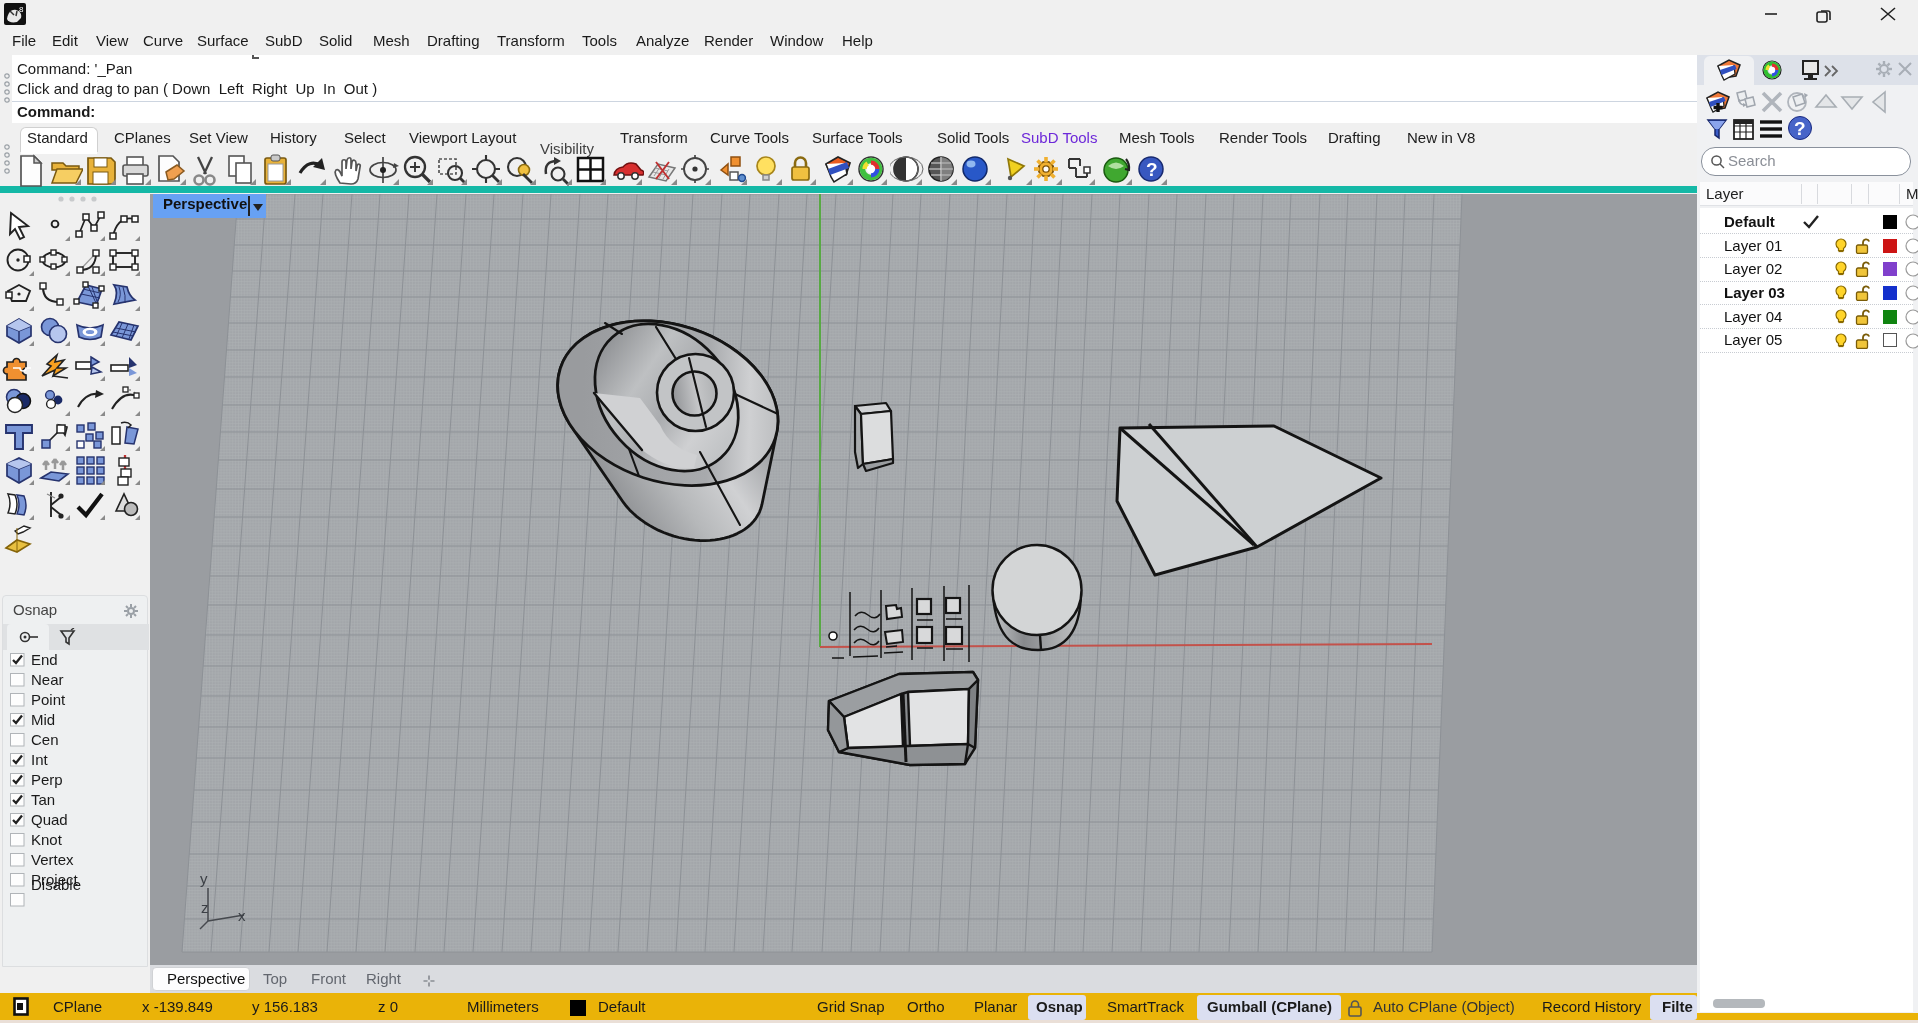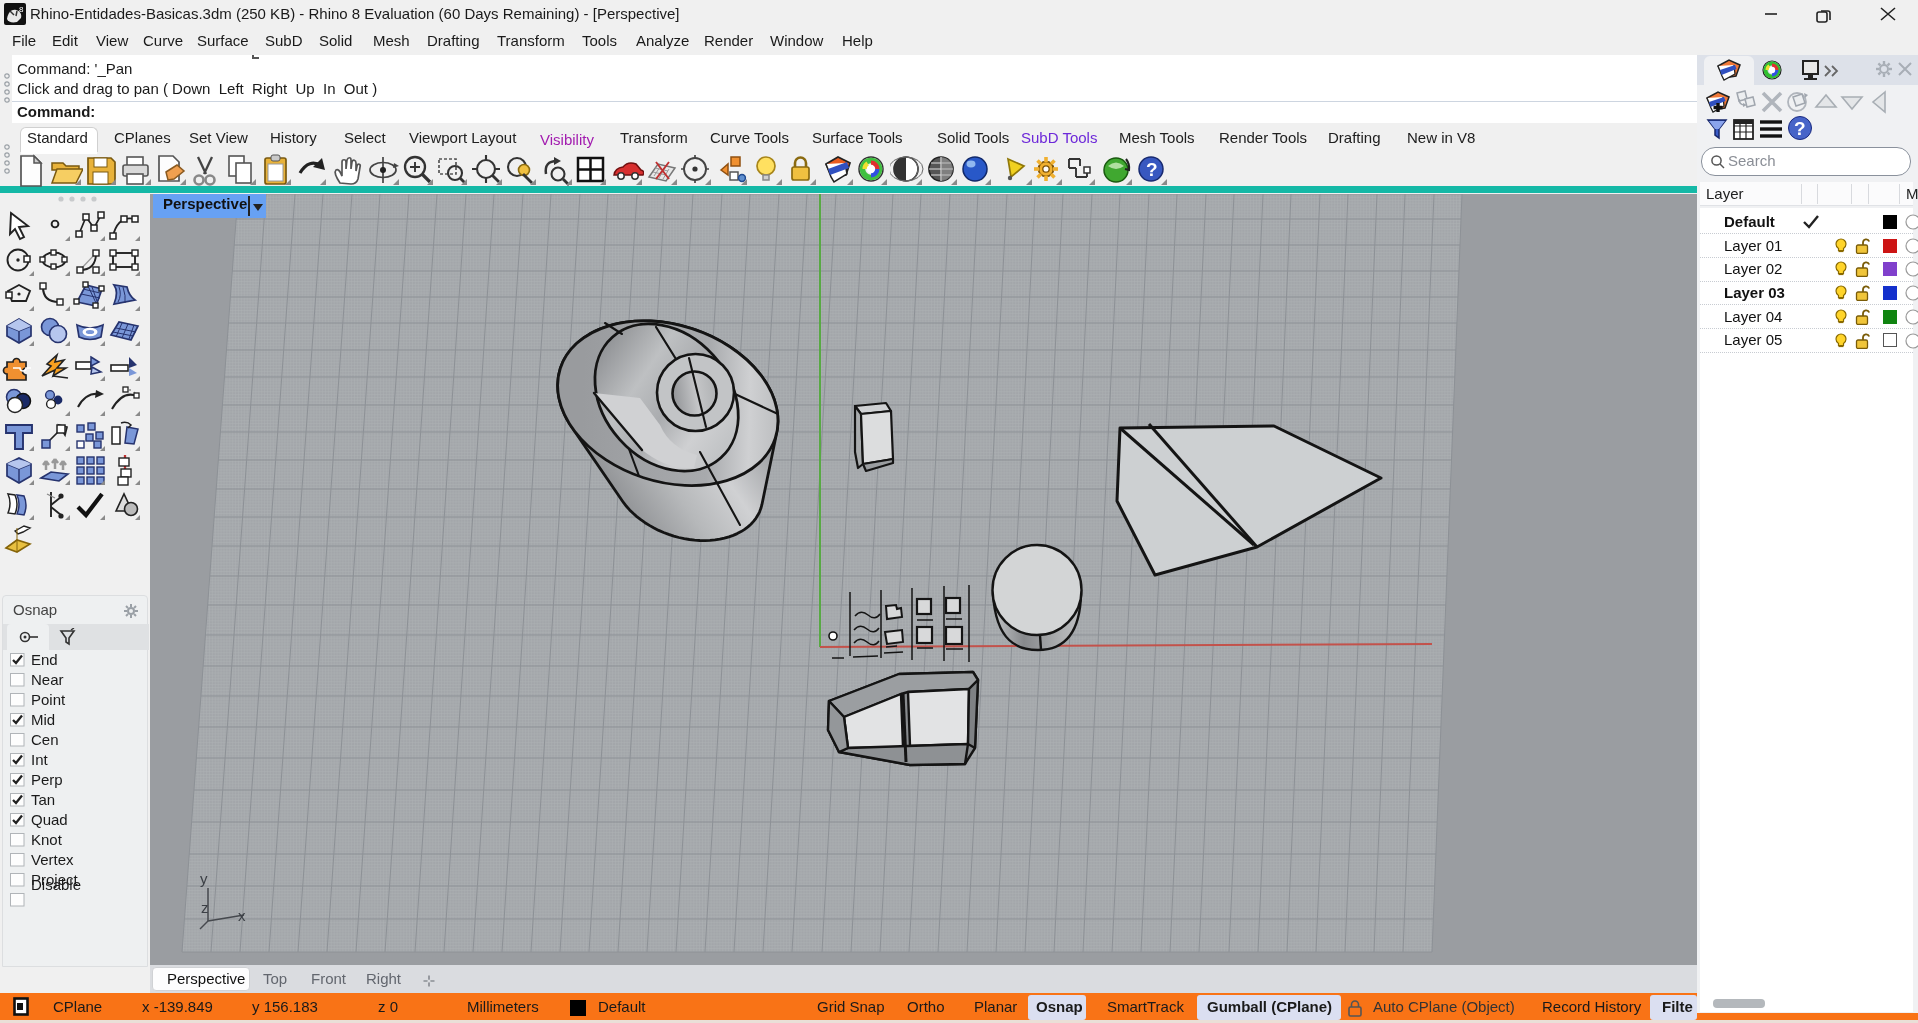--- a/index.html
+++ b/index.html
@@ -4,21 +4,20 @@
 body{width:1918px;height:1023px;overflow:hidden;font-family:"Liberation Sans",sans-serif;background:#f0f0f0;position:relative;font-size:15px;color:#1a1a1a}
 .abs{position:absolute}
 </style></head><body>
 <div class="abs" style="left:0;top:0;width:1918px;height:28px;background:#f0f0f0">
 <svg class="abs" style="left:4px;top:3px" width="22" height="22">
       <rect width="22" height="22" rx="2" fill="#111"></rect>
       <path d="M3 16 C4 9 8 6 12 7 C16 8 18 11 17 15 L13 19 C8 20 4 19 3 16Z" fill="#e8e8e8"></path>
       <path d="M6 8 L10 12 M13 8 L12 13" stroke="#333" stroke-width="1.5"></path>
       <text x="15" y="9" font-size="8" fill="#fff">8</text>
     </svg>
-<span class="abs" style="left:30px;top:5px">Rhino-Entidades-Basicas.3dm (250 KB) - Rhino 8 Evaluation (60 Days Remaining) - [Perspective]</span>
 <svg class="abs" style="left:1758px;top:5px" width="150" height="18">
 <line x1="7" y1="9" x2="19" y2="9" stroke="#222" stroke-width="1.6"></line>
 <path d="M63 6 h7 a2 2 0 0 1 2 2 v7" fill="none" stroke="#222" stroke-width="1.6"></path>
 <rect x="59" y="7" width="10" height="10" rx="2" fill="#f0f0f0" stroke="#222" stroke-width="1.6"></rect>
 <path d="M123 3 L137 15 M137 3 L123 15" stroke="#222" stroke-width="1.6"></path>
 </svg>
   </div>
 <div class="abs" style="left:0;top:28px;width:1918px;height:27px;background:#f0f0f0">
     <span class="abs" style="left:12px;top:4px">File</span>
     <span class="abs" style="left:52px;top:4px">Edit</span>
@@ -53,21 +52,21 @@
 <div class="abs" style="left:17px;top:48px;font-weight:bold">Command:</div>
 </div>
 <div class="abs" style="left:0;top:126px;width:1697px;height:67px;background:#f0f0f0;border-bottom:7px solid #14b8a6">
     <div class="abs" style="left:20px;top:1px;width:78px;height:25px;background:#fff;border:1px solid #d0d0d0;border-bottom:none;border-radius:6px 6px 0 0"></div>
     <span class="abs" style="left:27px;top:3px;color:#202020">Standard</span>
     <span class="abs" style="left:114px;top:3px;color:#202020">CPlanes</span>
     <span class="abs" style="left:189px;top:3px;color:#202020">Set View</span>
     <span class="abs" style="left:270px;top:3px;color:#202020">History</span>
     <span class="abs" style="left:344px;top:3px;color:#202020">Select</span>
     <span class="abs" style="left:409px;top:3px;color:#202020">Viewport Layout</span>
-    <span class="abs" style="left:540px;top:5px;color:#a21caf">Visibility</span>
+    <span class="abs" style="left:540px;top:14px;color:#404040">Visibility</span>
     <span class="abs" style="left:620px;top:3px;color:#202020">Transform</span>
     <span class="abs" style="left:710px;top:3px;color:#202020">Curve Tools</span>
     <span class="abs" style="left:812px;top:3px;color:#202020">Surface Tools</span>
     <span class="abs" style="left:937px;top:3px;color:#202020">Solid Tools</span>
     <span class="abs" style="left:1021px;top:3px;color:#6d28d9">SubD Tools</span>
     <span class="abs" style="left:1119px;top:3px;color:#202020">Mesh Tools</span>
     <span class="abs" style="left:1219px;top:3px;color:#202020">Render Tools</span>
     <span class="abs" style="left:1328px;top:3px;color:#202020">Drafting</span>
     <span class="abs" style="left:1407px;top:3px;color:#202020">New in V8</span>
     <svg class="abs" style="left:3px;top:18px" width="8" height="36">
@@ -770,21 +769,21 @@
 <div class="abs" style="left:2px;top:2px;width:98px;height:24px;background:#fdfdfe;border-radius:4px;border:1px solid #d0d2d5"></div>
 <span class="abs" style="left:17px;top:5px;color:#111">Perspective</span>
 <span class="abs" style="left:113px;top:5px;color:#62666e">Top</span>
 <span class="abs" style="left:161px;top:5px;color:#62666e">Front</span>
 <span class="abs" style="left:216px;top:5px;color:#62666e">Right</span>
 <svg class="abs" style="left:272px;top:9px" width="14" height="14">
       <path d="M7 1.5 V12.5 M1.5 7 H12.5" stroke="#8a8e94" stroke-width="1.7"></path>
       <circle cx="7" cy="7" r="1.6" fill="#dadce0"></circle>
     </svg>
 </div>
-<div class="abs" style="left:0;top:993px;width:1918px;height:27px;background:#f97316">
+<div class="abs" style="left:0;top:993px;width:1918px;height:27px;background:#eab308">
 <svg class="abs" style="left:13px;top:4px" width="18" height="20">
       <rect x="1.5" y="1.5" width="13" height="16" fill="#fff" stroke="#111" stroke-width="2.6"></rect>
       <rect x="4" y="6" width="6" height="7" fill="#111"></rect>
     </svg>
 <span class="abs" style="left:53px;top:5px">CPlane</span>
 <span class="abs" style="left:142px;top:5px">x -139.849</span>
 <span class="abs" style="left:252px;top:5px">y 156.183</span>
 <span class="abs" style="left:378px;top:5px">z 0</span>
 <span class="abs" style="left:467px;top:5px">Millimeters</span>
 <div class="abs" style="left:570px;top:7px;width:16px;height:16px;background:#000"></div>

